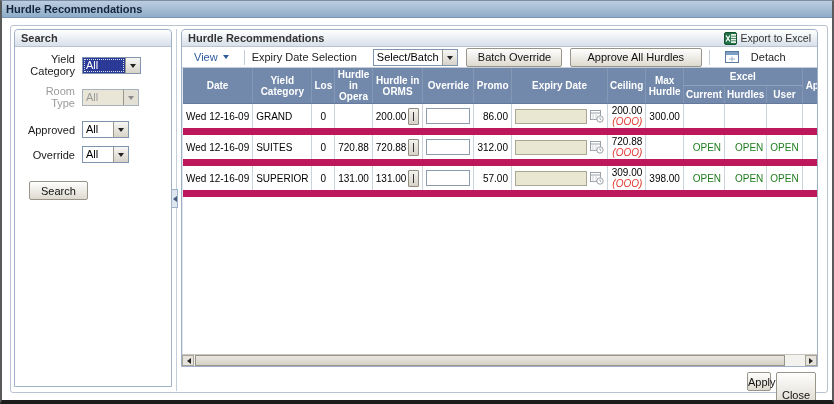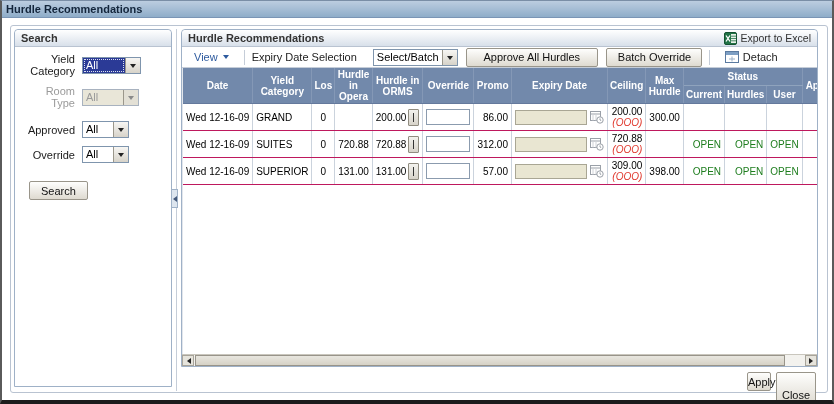--- a/index.html
+++ b/index.html
@@ -58,30 +58,30 @@
   
   .results-panel { left:179px; top:28px; width:637px; height:338px; display:flex; flex-direction:column; }
   .export { margin-left:auto; display:flex; align-items:center; gap:3px; font-size:10.5px; color:#333; }
 
   .toolbar { height:21px; border-bottom:1px solid #c5cdd8; display:flex; align-items:center; padding:0 4px; background:#fff; flex:none; }
   .view-menu { display:flex; font-size:11px; color:#2d5a9e; padding:0 8px 0 8px; }
   .view-menu::after { content:""; border:3px solid transparent; border-top:4px solid #2d5a9e; margin:4px 0 0 5px; }
   .tsep { width:1px; height:15px; background:#c5cdd8; margin:0 7px; }
   .tlabel { font-size:11px; color:#222; margin-right:16px; white-space:nowrap; }
   .toolbar .btn3d { margin-left:8px; white-space:nowrap; }
-  .detach { display:flex; align-items:center; gap:4px; font-size:11px; color:#222; margin-left:8px; }
+  .detach { display:flex; align-items:center; gap:12px; font-size:11px; color:#222; margin-left:8px; }
 
   
   .table-area { flex:1 1 auto; overflow:hidden; position:relative; border-left:1px solid #e2e6ec; }
   table { border-collapse:collapse; table-layout:fixed; }
   th { background:#7289ab; color:#fff; font-size:10px; font-weight:bold;
        border-right:1px solid #8498b6; border-bottom:1px solid #64799c; padding:1px 2px; text-align:center;
        white-space:normal; overflow:hidden; }
   th.clip { white-space:nowrap; text-align:left; padding-left:3px; }
-  td { font-size:10px; color:#000; border-right:1px solid #cbd3dd; border-bottom:1px solid #be185d;
+  td { font-size:10px; color:#000; border-right:1px solid #cbd3dd; border-bottom:7px solid #be185d;
        padding:1px 3px; height:27px; background:#fff; overflow:hidden; white-space:nowrap;margin-left:26px; }
   td.r { text-align:right; }
   td.c { text-align:center; }
   td.status { color:#1e7d1e; text-align:right; }
   .ceil { text-align:right; line-height:11px; }
   .ooo { color:#e03a2f; font-style:italic; font-size:10px; }
   .orms-cell { display:flex; align-items:center; justify-content:flex-end; gap:2px; }
   .spinbtn { width:11px; height:17px; background:linear-gradient(#f3f2ee,#d7d3c9); border:1px solid #908c80;
              border-radius:1px; display:inline-flex; align-items:center; justify-content:center; }
   .spinbtn::after { content:""; width:1px; height:9px; background:#333; }
@@ -181,22 +181,22 @@
     <div class="toolbar">
       <span class="view-menu">
           <span>View</span>
         </span>
       <span class="tsep"></span>
       <span class="tlabel">Expiry Date Selection</span>
       <span class="combo">
         <span class="val" style="min-width:68px;">Select/Batch</span>
         <span class="cbtn"></span>
       </span>
+      <button class="btn3d" style="width:96px;">Batch Override</button>
       <button class="btn3d" style="width:132px;">Approve All Hurdles</button>
-      <button class="btn3d" style="width:96px;">Batch Override</button>
       <span class="tsep"></span>
       <span class="detach">
         <span>
           <svg width="14" height="12" viewBox="0 0 14 12">
               <rect x="0.5" y="0.5" width="13" height="11" fill="#fff" stroke="#5a7aa0"></rect>
               <rect x="1" y="1" width="12" height="3" fill="#7d9fc4"></rect>
               <path d="M4 8 L10 8 M7 5.5 L7 10.5" stroke="#9ab0c8" stroke-width="1"></path>
             </svg>
         </span>
         <span>Detach</span>
@@ -226,21 +226,21 @@
             <th rowspan="2">Date</th>
             <th rowspan="2">Yield Category</th>
             <th rowspan="2">Los</th>
             <th rowspan="2">Hurdle in Opera</th>
             <th rowspan="2">Hurdle in ORMS</th>
             <th rowspan="2">Override</th>
             <th rowspan="2">Promo</th>
             <th rowspan="2">Expiry Date</th>
             <th rowspan="2">Ceiling</th>
             <th rowspan="2">Max Hurdle</th>
-            <th colspan="3" style="border-bottom-color:#8fa3bd;">Status</th>
+            <th colspan="3" style="border-bottom-color:#8fa3bd;">Excel</th>
             <th rowspan="2" class="clip">Approved</th>
           </tr>
           <tr>
             <th>Current</th>
             <th>Hurdles</th>
             <th>User</th>
           </tr>
         </thead>
         <tbody>
           <tr>

